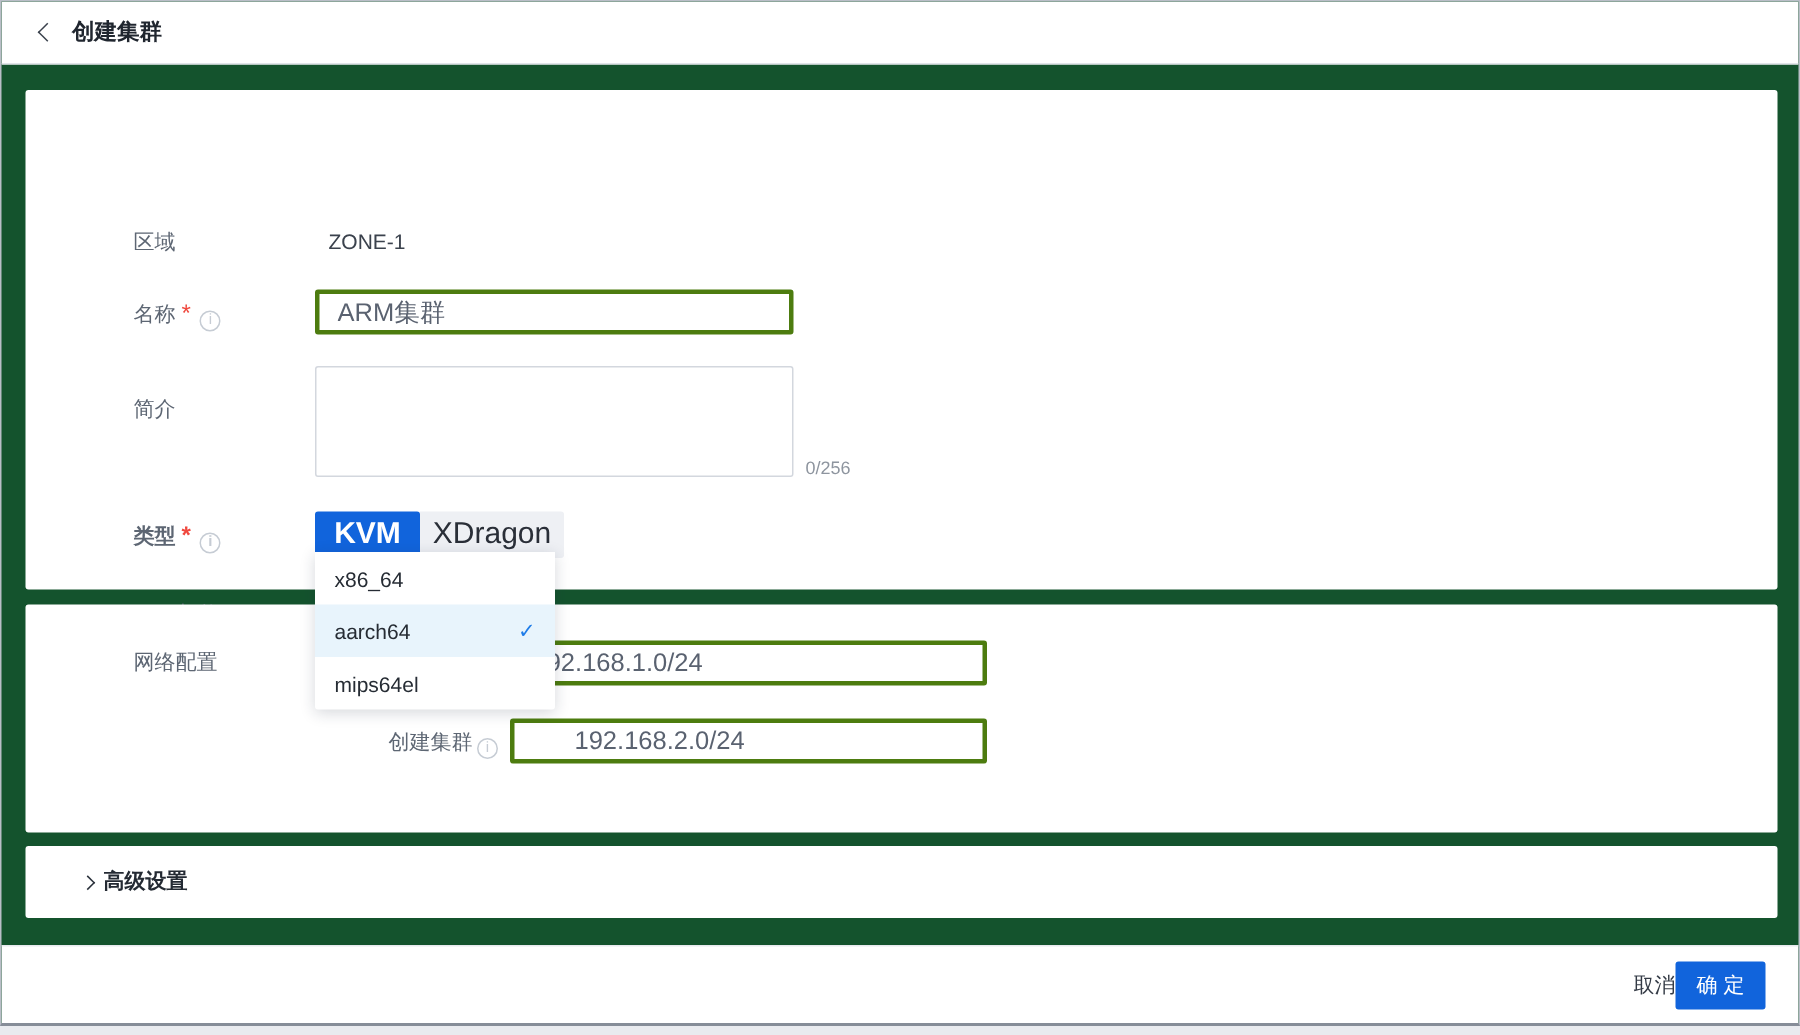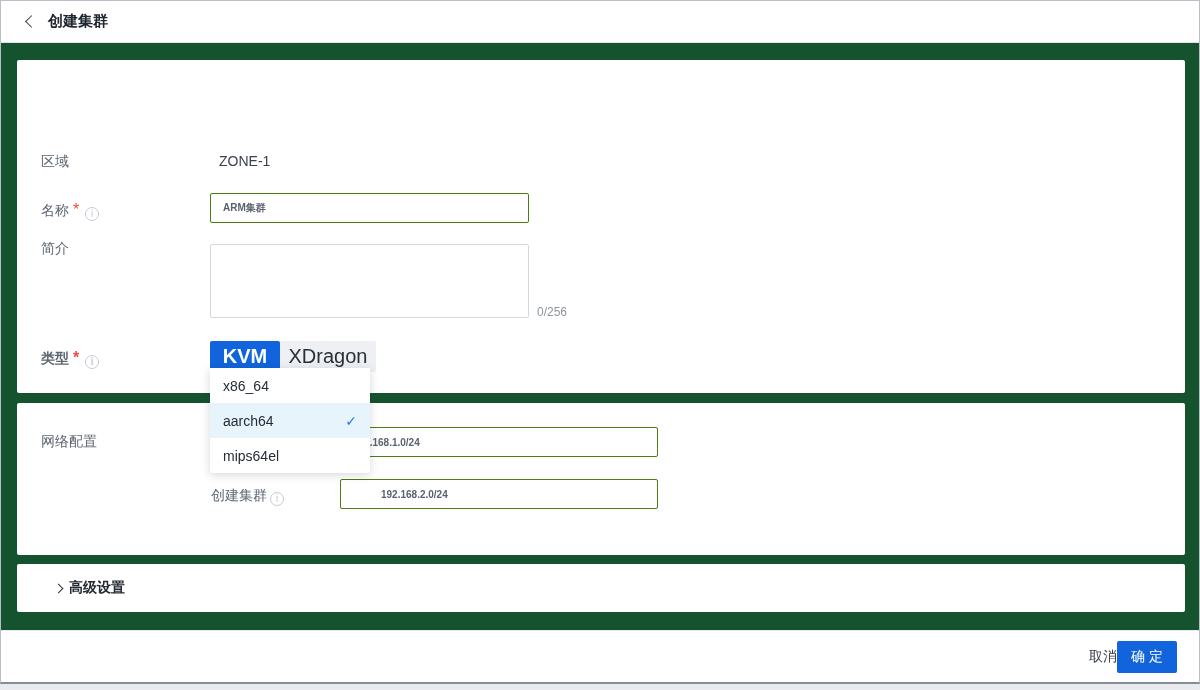--- a/index.html
+++ b/index.html
@@ -33,38 +33,37 @@
   }
   .page-title { font-size: 15px; font-weight: bold; color: #20262f; }
 
   
   .card { position: absolute; left: 16px; width: 1168px; background: #ffffff; border-radius: 2px; }
   .card1 { top: 59px;  height: 333px; }
   .card2 { top: 402px; height: 152px; }
   .card3 { top: 563px; height: 48px; }
 
   .abs { position: absolute; }
-  .label { font-size: 14px; color: #5d6673; white-space: nowrap; }
+  .label { font-size: 14px; color: #5d6673; white-space: nowrap; margin-left: 48px; }
   .value-text { font-size: 14px; color: #3b424d; }
   .required { color: #f0483e; margin: 0 3px 0 4px; }
   .info-icon {
     display: inline-block; width: 14px; height: 14px;
     border: 1px solid #c6ccd4; border-radius: 50%;
     color: #c6ccd4; font-size: 10px; line-height: 12px;
     text-align: center; font-style: normal;
     vertical-align: -2px; margin-left: 3px;
   }
 
   .text-input {
-    border: 1px solid #4d7c0f; border-radius: 2px;
+    border: 3px solid #4d7c0f; border-radius: 2px;
     background: #fff; color: #5a6270;
-    font-size: 10px; padding: 0 12px;
+    font-size: 17px; padding: 0 12px;
     font-family: "Liberation Sans", "DejaVu Sans", sans-serif;
     outline: none;
-    font-weight: bold;
   }
   .textarea {
     border: 1px solid #d3d7de; border-radius: 2px;
     background: #fff; resize: none; outline: none;
     font-size: 14px; color: #5a6270; padding: 6px 12px;
     font-family: "Liberation Sans", "DejaVu Sans", sans-serif;
   }
   .counter { font-size: 12px; color: #8e959f; }
 
   
@@ -145,21 +144,21 @@
     <span class="label abs" style="left:24px; top:93px;">区域</span>
     <span class="value-text abs" style="left:202px; top:93px;">ZONE-1</span>
 
     <span class="label abs" style="left:24px; top:82px;"></span>
 
     <span class="abs" style="left:24px; top:141px;">
       <span class="label">名称</span><span class="required">*</span><i class="info-icon">i</i>
     </span>
     <input class="text-input abs" style="left: 193px; top: 133px; width: 319px; height: 30px;" value="ARM集群">
 
-    <span class="label abs" style="left:24px; top:180px;">简介</span>
+    <span class="label abs" style="left:24px; top:204px;">简介</span>
     <textarea class="textarea abs" style="left: 193px; top: 184px; width: 319px; height: 74px;"></textarea>
     <span class="counter abs" style="left:520px; top:245px;">0/256</span>
 
     <span class="abs" style="left:24px; top:289px;font-weight:bold;">
       <span class="label">类型</span><span class="required">*</span><i class="info-icon">i</i>
     </span>
     <button class="type-btn selected abs" style="left:193px; top:281px; width:70px;">KVM</button>
     <button class="type-btn unselected abs" style="left:263px; top:281px; width:96px;">XDragon</button>
 
     <span class="abs" style="left:24px; top:341px;">

